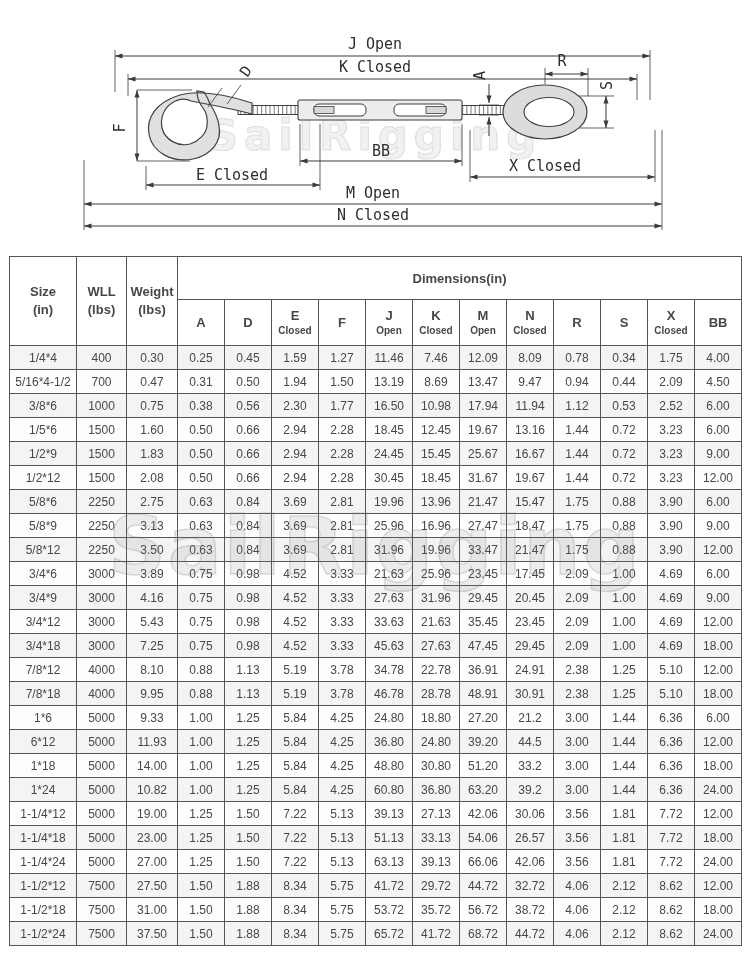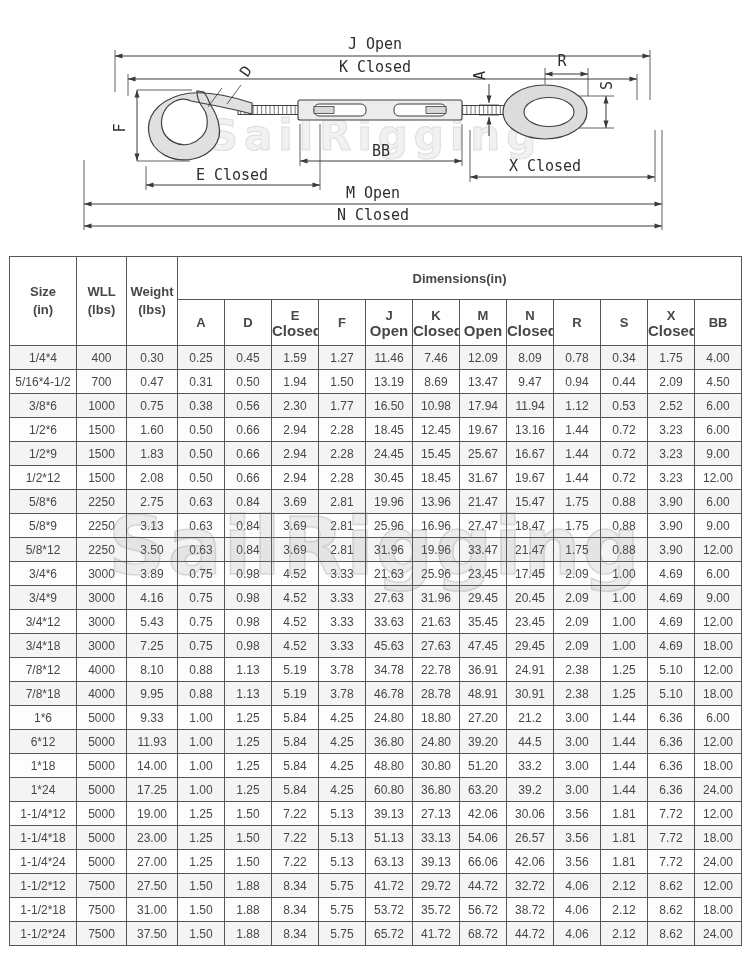--- a/index.html
+++ b/index.html
@@ -17,21 +17,21 @@
     border-collapse:collapse;table-layout:fixed;width:732px;margin:4px 0 0 9px;
     font-size:12px;color:#474747;
   }
   .spec-table th,.spec-table td{
     border:1px solid #565656;text-align:center;vertical-align:middle;
     padding:0;overflow:hidden;white-space:nowrap;
   }
   .spec-table thead th{font-weight:bold;font-size:13px;background:#ffffff;}
   .h1-row th{height:42px;}
   .h2-row th{height:45px;}
-  .dim-th .sub{font-size:15px;line-height:13px;text-align:center;}
+  .dim-th .sub{font-size:10px;line-height:13px;text-align:center;}
   .dim-th .top{line-height:16px;}
   .rowspan-th div{line-height:18px;}
   .spec-table tbody td{height:23px;font-size:12px;}
   .spec-table tbody tr:nth-child(odd){background:#f4f4f4;}
   .spec-table tbody tr:nth-child(even){background:#fdfdfd;}
   .table-watermark{
     position:absolute;left:0;top:500px;width:750px;text-align:center;
     font-family:"DejaVu Sans",sans-serif;font-size:80px;font-weight:bold;
     letter-spacing:2px;color:rgba(120,120,120,0.13);
     -webkit-text-stroke:1.5px rgba(110,110,110,0.22);
@@ -290,21 +290,21 @@
         <td>16.50</td>
         <td>10.98</td>
         <td>17.94</td>
         <td>11.94</td>
         <td>1.12</td>
         <td>0.53</td>
         <td>2.52</td>
         <td>6.00</td>
       </tr>
       <tr>
-        <td>1/2*6</td>
+        <td>1/5*6</td>
         <td>1500</td>
         <td>1.60</td>
         <td>0.50</td>
         <td>0.66</td>
         <td>2.94</td>
         <td>2.28</td>
         <td>18.45</td>
         <td>12.45</td>
         <td>19.67</td>
         <td>13.16</td>
@@ -547,21 +547,21 @@
         <td>51.20</td>
         <td>33.2</td>
         <td>3.00</td>
         <td>1.44</td>
         <td>6.36</td>
         <td>18.00</td>
       </tr>
       <tr>
         <td>1*24</td>
         <td>5000</td>
-        <td>17.25</td>
+        <td>10.82</td>
         <td>1.00</td>
         <td>1.25</td>
         <td>5.84</td>
         <td>4.25</td>
         <td>60.80</td>
         <td>36.80</td>
         <td>63.20</td>
         <td>39.2</td>
         <td>3.00</td>
         <td>1.44</td>

